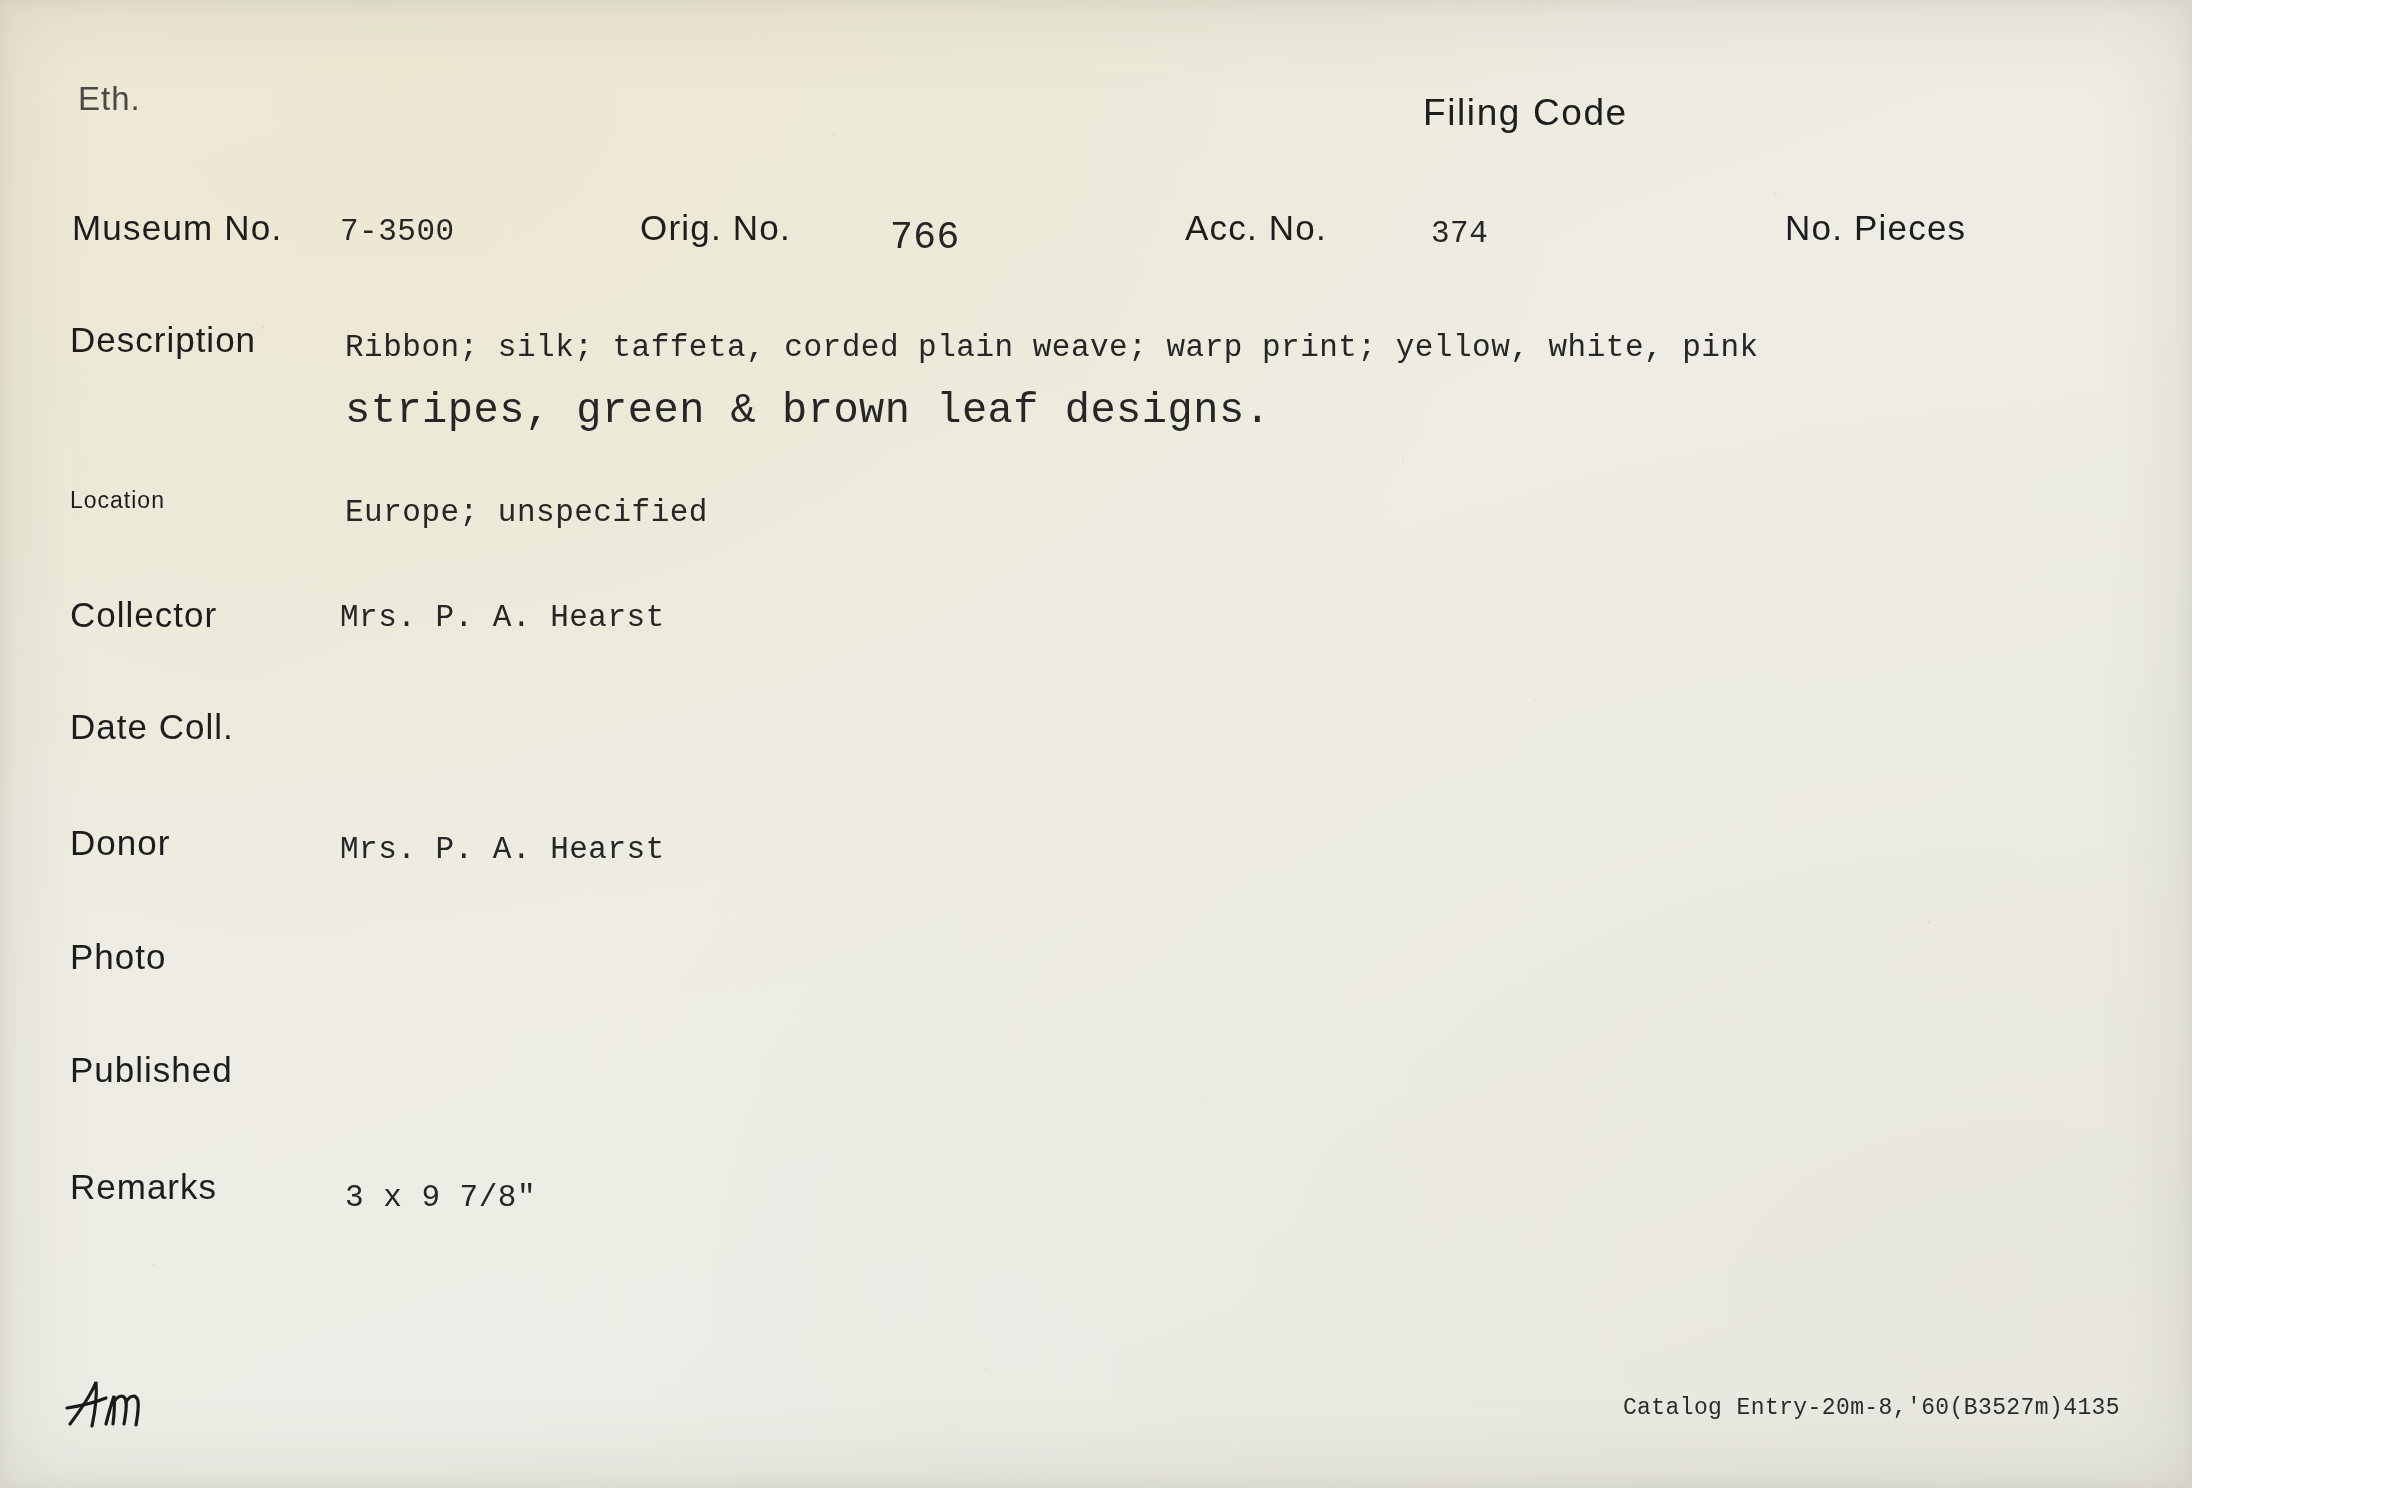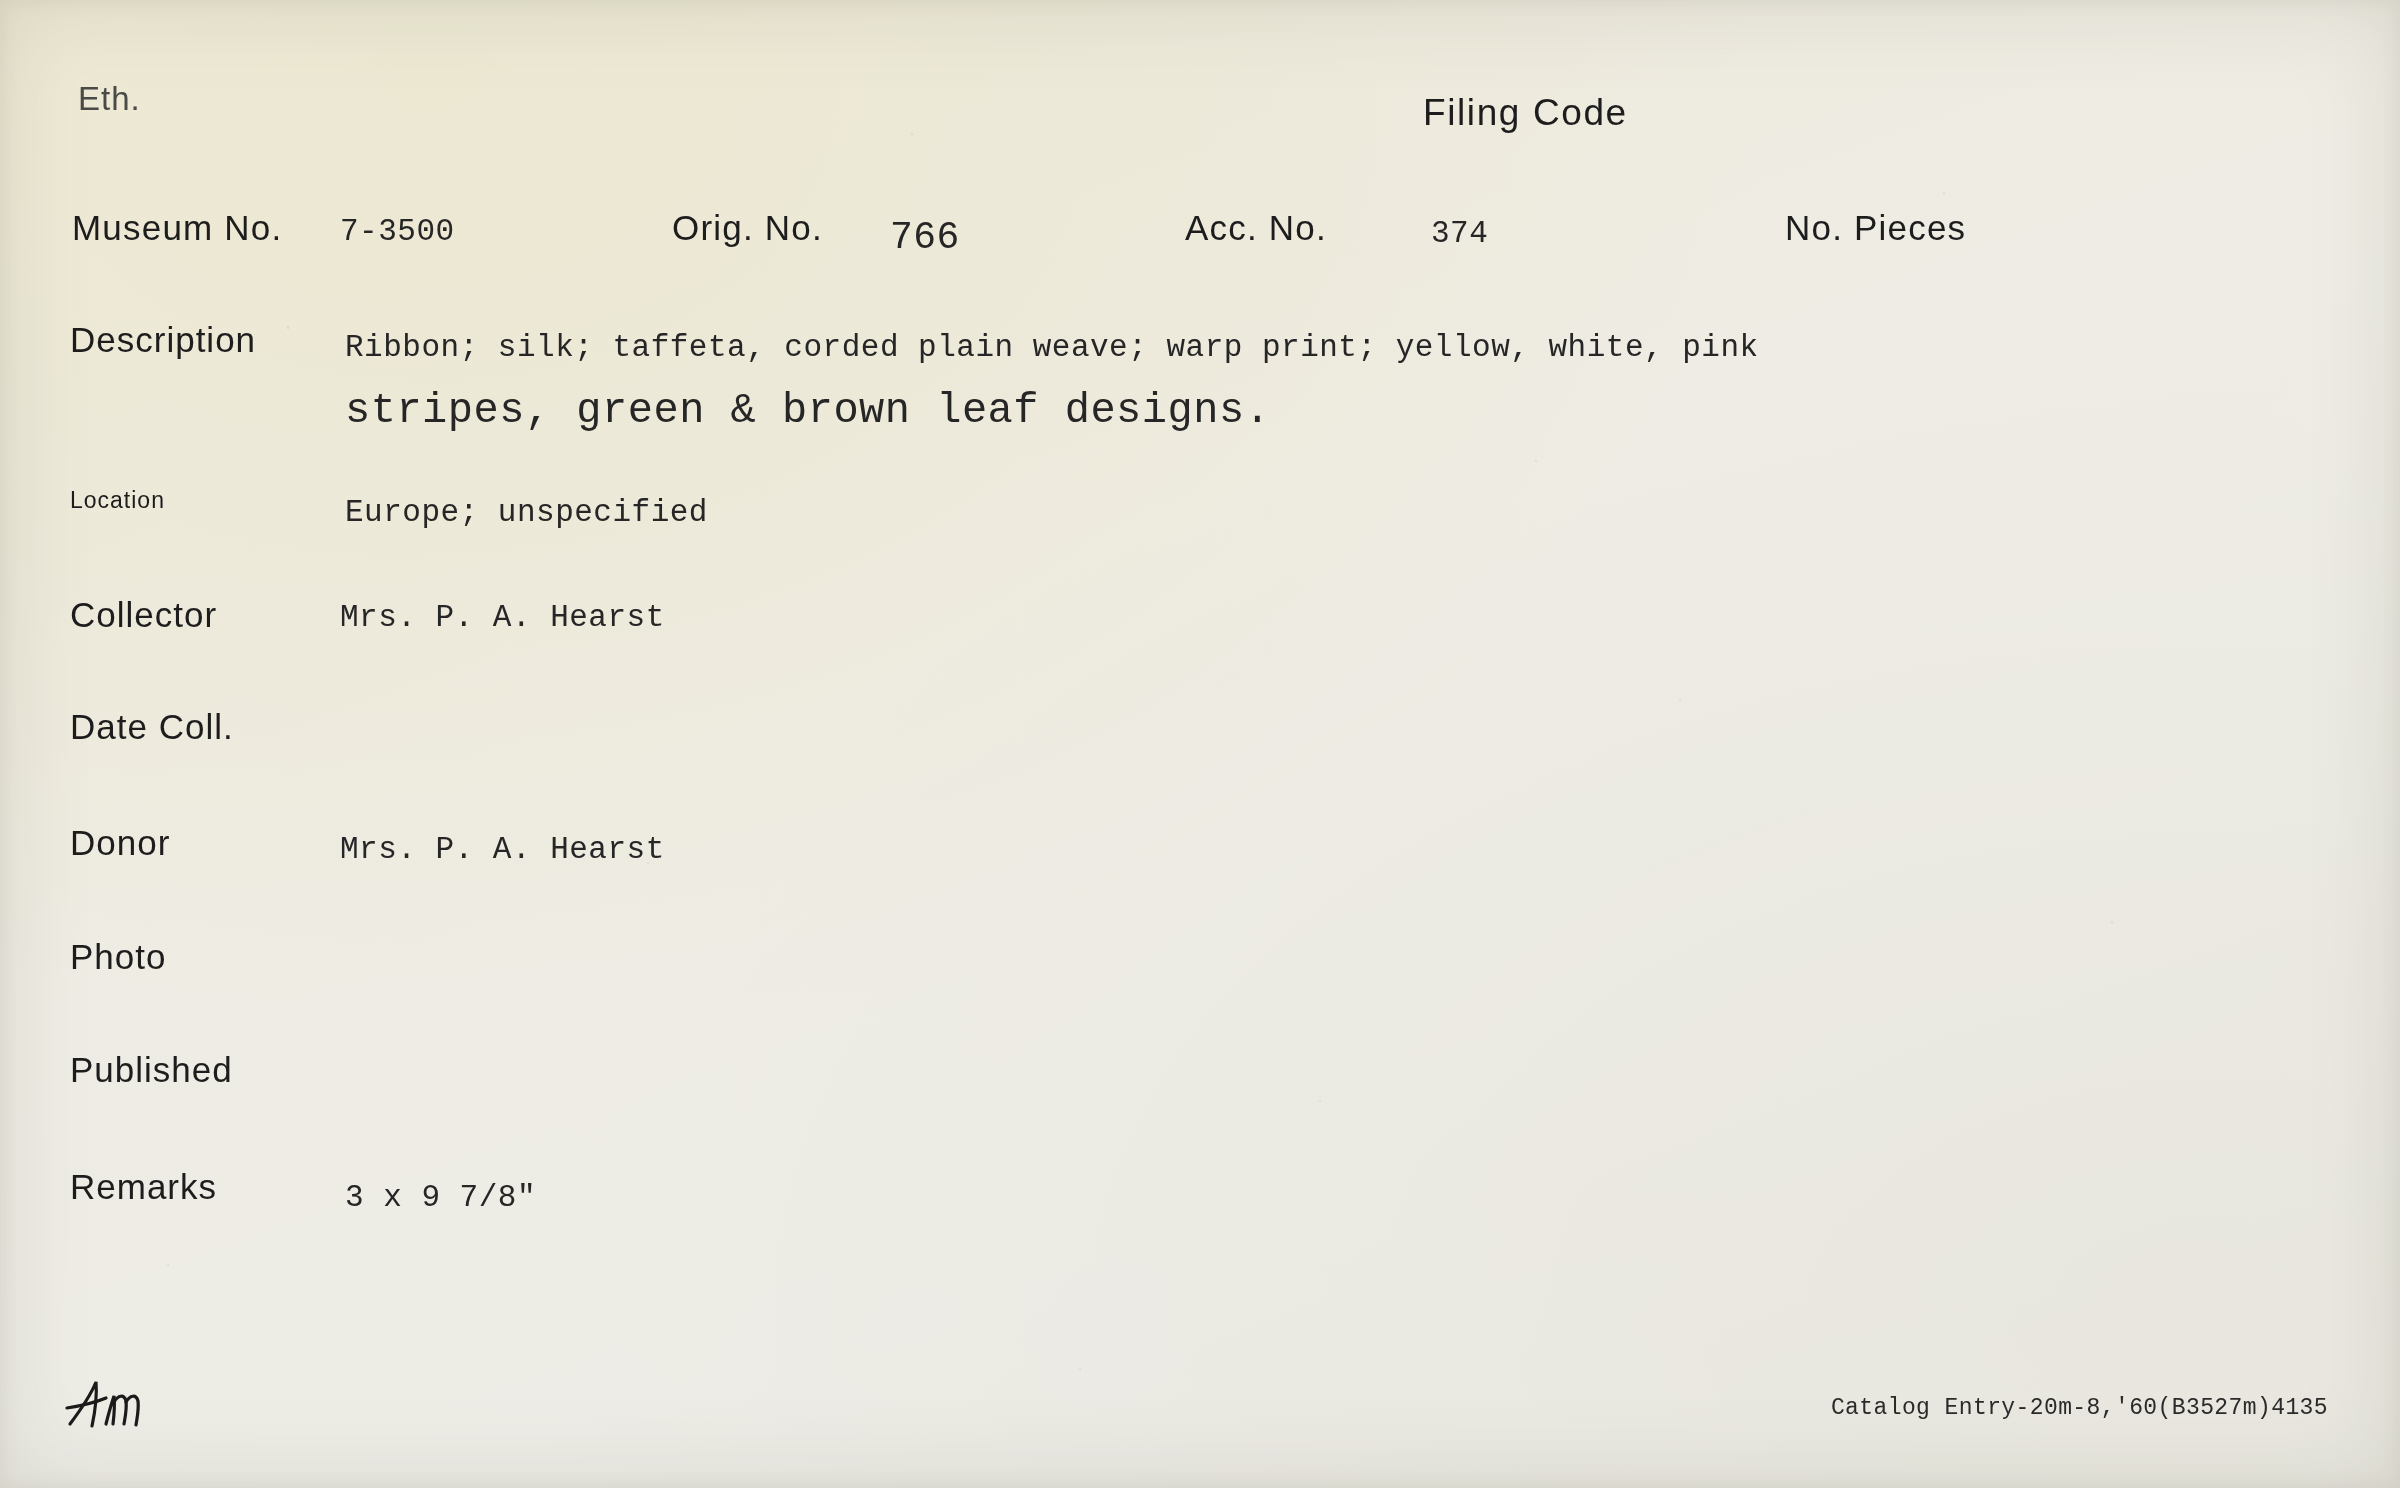--- a/index.html
+++ b/index.html
@@ -8,21 +8,21 @@
     background: #ffffff;
   }
   body {
     width: 2400px;
     height: 1488px;
     font-family: "Liberation Sans", sans-serif;
   }
 
   #card {
     position: relative;
-    width: 2400px;
+    width: 2192px;
     height: 1488px;
     background:
       radial-gradient(ellipse at 18% 6%, rgba(236,232,210,0.95) 0%, rgba(236,232,210,0) 48%),
       radial-gradient(ellipse at 92% 88%, rgba(232,230,222,0.8) 0%, rgba(232,230,222,0) 55%),
       linear-gradient(160deg, #efebd8 0%, #eeeade 18%, #eeece4 42%, #edece6 70%, #e9e9e3 100%);
     overflow: hidden;
   }
 
   
   #speckle {
@@ -80,21 +80,21 @@
     left: 1423px;
     top: 92px;
     font-size: 37px;
     letter-spacing: 1.6px;
   }
 
   
   #museum-no-label { left: 72px;  top: 208px; font-size: 35px; letter-spacing: 1.2px; }
   #museum-no-value { left: 340px; top: 214px; font-size: 31px; }
 
-  #orig-no-label   { left: 640px; top: 208px; font-size: 35px; letter-spacing: 1.2px; margin-left: 32px; }
+  #orig-no-label   { left: 640px; top: 208px; font-size: 35px; letter-spacing: 1.2px; }
   #orig-no-value   { left: 890px; top: 216px; font-size: 38px; }
 
   #acc-no-label    { left: 1185px; top: 208px; font-size: 35px; letter-spacing: 1.2px; }
   #acc-no-value    { left: 1415px; top: 216px; font-size: 31px; margin-left: 16px; }
 
   #no-pieces-label { left: 1785px; top: 208px; font-size: 35px; letter-spacing: 1.2px; }
   #no-pieces-value { left: 2075px; top: 216px; font-size: 31px; }
 
   
   #description-label { left: 70px; top: 320px; font-size: 35px; letter-spacing: 1px; }

